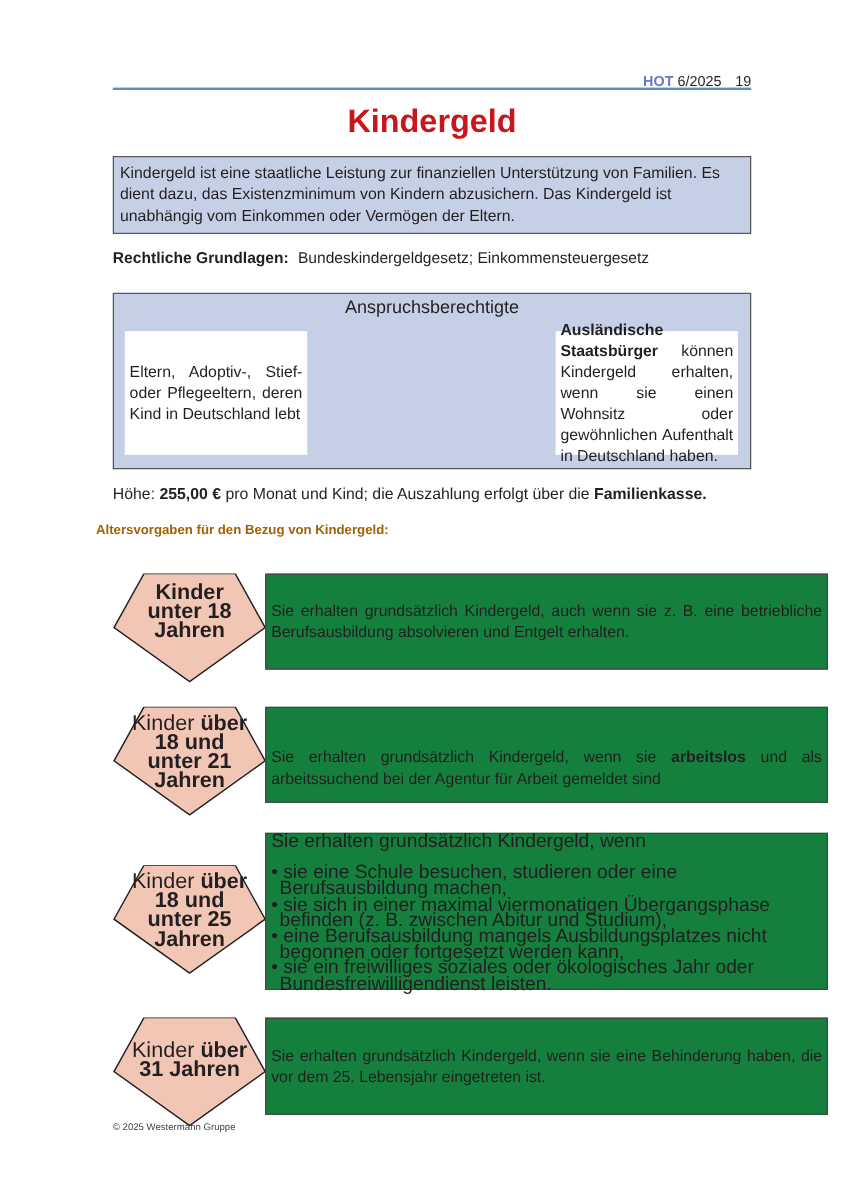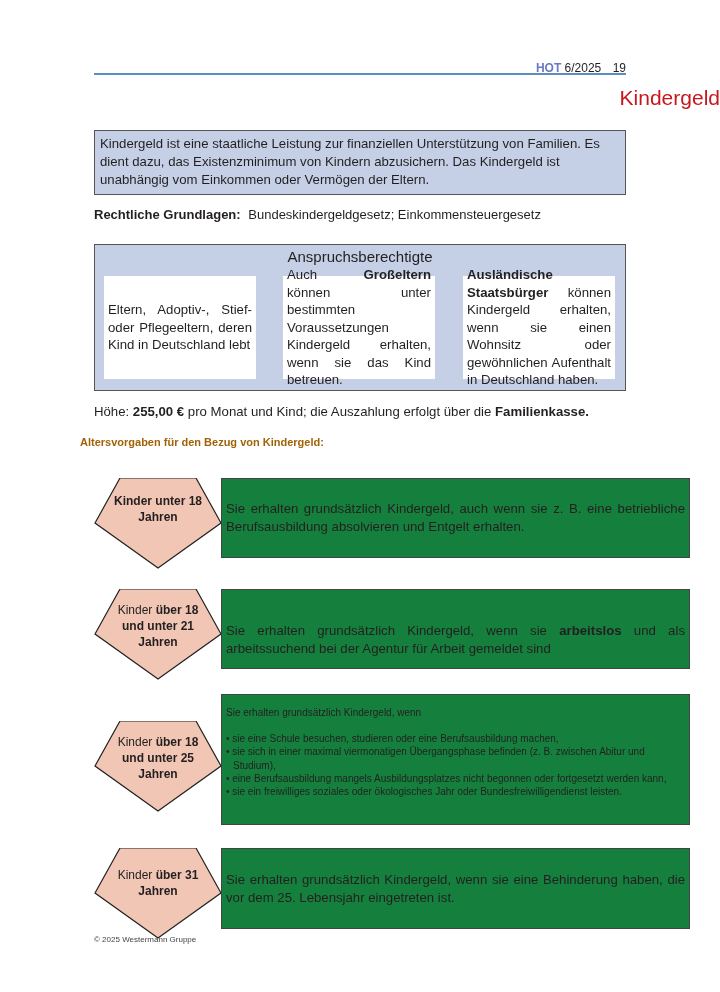--- a/index.html
+++ b/index.html
@@ -3,42 +3,42 @@
 <meta charset="utf-8">
 <style>
   html, body { margin:0; padding:0; background:#ffffff; }
   body { width:720px; height:992px; position:relative; overflow:hidden;
          font-family:"Liberation Sans", sans-serif; color:#231f20; }
   .abs { position:absolute; }
   .header-meta { right:94px; top:61px; font-size:12px; color:#231f20; white-space:nowrap; }
   .header-meta .hot { color:#6b78c0; font-weight:bold;margin-left:21px; }
   .header-meta .page { font-weight:normal; margin-left:8px; }
   .header-line { left:94px; top:73px; width:532px; height:2px; background:#5b8fc0; }
-  .title { left:0; width:720px; top:86px; text-align:right; font-size:21px; font-weight:normal; color:#c8161d; }
+  .title { left:0; width:720px; top:86px; text-align:center; font-size:27px; font-weight:bold; color:#c8161d; }
   .intro { left:94px; top:130px; width:530px; height:62px; background:#c5d0e6; border:1px solid #555;
            font-size:13.2px; line-height:18px; padding:4px 5px; box-sizing:border-box; width:532px; height:65px; }
   .legal { left:94px; top:207px; font-size:13px; white-space:nowrap; }
   .legal b { margin-right:4px; }
   .claim { left:94px; top:244px; width:532px; height:147px; background:#c5d0e6; border:1.5px solid #555; box-sizing:border-box; }
   .claim-title { position:absolute; left:0; width:100%; top:3px; text-align:center; font-size:15px; font-weight:normal; }
   .claim-card { position:absolute; top:31px; width:152px; height:103px; background:#ffffff; box-sizing:border-box;
                 padding:0 4px; font-size:13.2px; line-height:17.5px; display:flex; align-items:center; text-align:justify; }
   .claim-card.c1 { left:9px; }
   .claim-card.c2 { left:188px; }
   .claim-card.c3 { left:368px; }
   .amount { left:94px; top:404px; font-size:13.2px; white-space:nowrap; }
   .age-heading { left:80px; top:436px; font-size:11px; font-weight:bold; color:#a16207; }
   .row { position:absolute; left:94px; width:532px; }
   .pent { position:absolute; left:0; top:0; width:128px; height:91px; }
   .pent svg { position:absolute; left:0; top:0; }
   .pent-label { position:absolute; left:14px; width:100px; top:0; height:62px; display:flex; align-items:center; justify-content:center;
-                text-align:center; font-size:12px; line-height:16px; }
+                text-align:center; font-size:18px; line-height:16px; }
   .desc { position:absolute; left:127px; top:0; width:469px; border:1.3px solid #444; box-sizing:border-box; background:#15803d;
           font-size:13.2px; line-height:18px; padding:0 4px; display:flex; align-items:center; text-align:justify; }
-  .desc.small { font-size:10px; line-height:13.2px; align-items:flex-start; padding-top:11px; display:block; text-align:left; }
+  .desc.small { font-size:16px; line-height:13.2px; align-items:flex-start; padding-top:0; display:block; text-align:left; }
   .desc.small ul { list-style:none; margin:0; padding:0; }
   .desc.small li { padding-left:7px; text-indent:-7px; }
   .desc.small .lead { margin-bottom:13px; }
   .footer { left:94px; top:935px; font-size:8px; color:#444; }
 </style>
 </head>
 <body>
 
 <div class="abs header-meta">
   <span class="hot">HOT</span>
@@ -53,23 +53,20 @@
 
 <div class="abs legal">
   <b>Rechtliche Grundlagen:</b>
   <span>Bundeskindergeldgesetz; Einkommensteuergesetz</span>
 </div>
 
 <div class="abs claim">
   <div class="claim-title">Anspruchsberechtigte</div>
   <div class="claim-card c1">
     <div><span>Eltern, Adoptiv-, Stief- oder Pflegeeltern, deren Kind in Deutschland lebt</span></div>
-  </div>
-  <div class="claim-card c2">
-    <div><span>Auch </span><b>Großeltern</b><span> können unter bestimmten Voraussetzungen Kindergeld erhalten, wenn sie das Kind betreuen.</span></div>
   </div>
   <div class="claim-card c3">
     <div><b>Ausländische Staatsbürger</b><span> können Kindergeld erhalten, wenn sie einen Wohnsitz oder gewöhnlichen Aufenthalt in Deutschland haben.</span></div>
   </div>
 </div>
 
 <div class="abs amount">
   <span>Höhe: </span><b>255,00 €</b><span> pro Monat und Kind; die Auszahlung erfolgt über die </span><b>Familienkasse.</b>
 </div>
 

